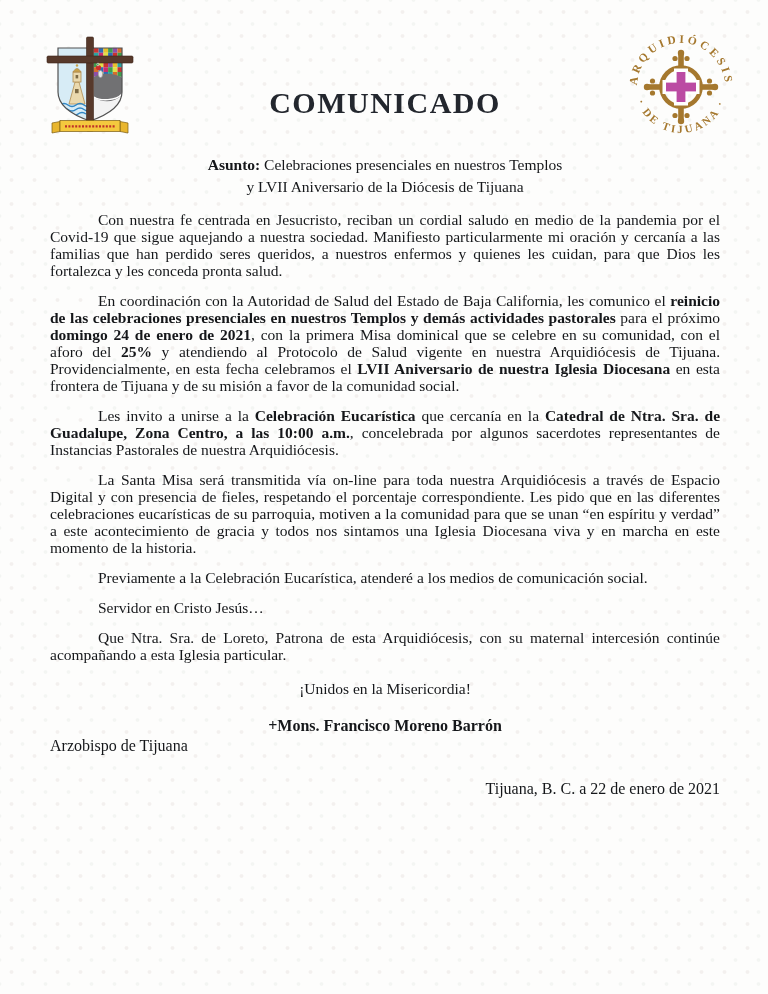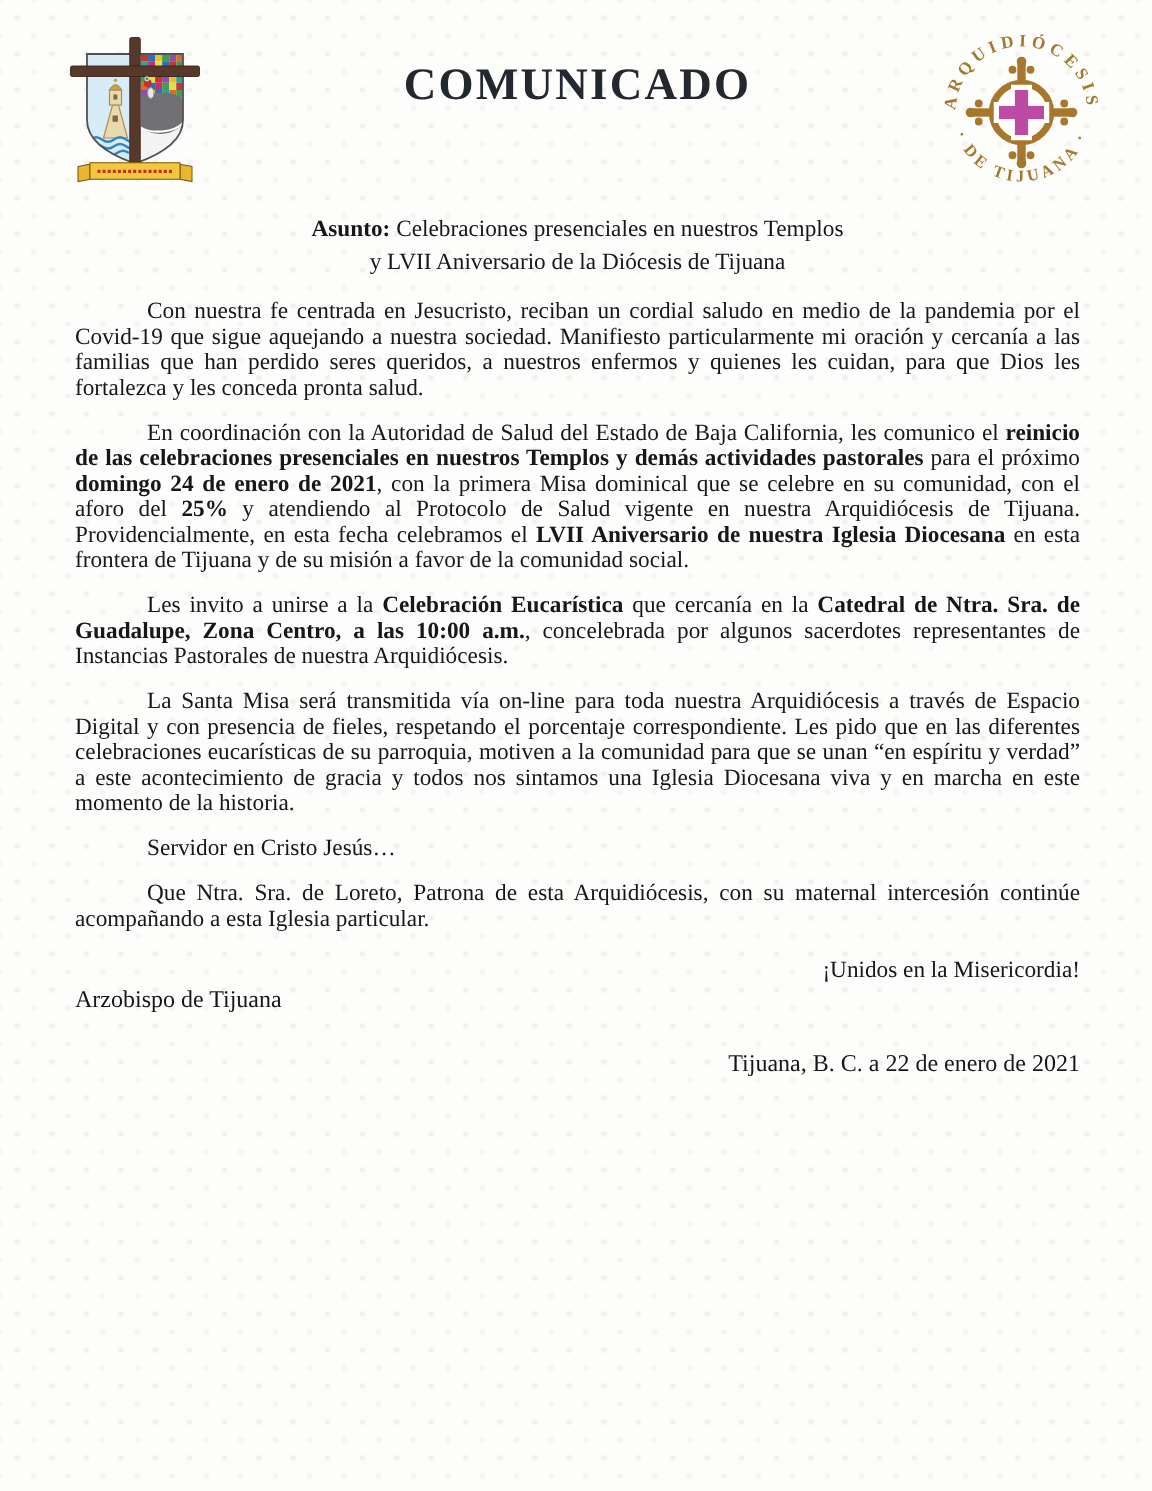--- a/index.html
+++ b/index.html
@@ -12,37 +12,37 @@
       radial-gradient(rgba(205,190,183,.20) 1.2px, rgba(0,0,0,0) 2.4px),
       radial-gradient(rgba(185,200,188,.14) 1.2px, rgba(0,0,0,0) 2.4px);
     background-size:23px 24px,23px 24px;
     background-position:0 0,11px 12px;
   }
   .page{padding:0 48px 0 50px;}
   .header{position:relative;height:134px;}
   .escudo{position:absolute;left:-10px;top:22px;}
   .seal{position:absolute;right:-18px;top:18px;}
   .doc-title{
-    text-align:center;padding-top:40px;margin:0;
+    text-align:center;padding-top:74px;margin:12px;
     font-size:30px;font-weight:bold;letter-spacing:1.5px;color:#23272e;
   }
   .subject{margin-top:8px;text-align:center;font-size:15.5px;line-height:22px;}
   .subject b{font-weight:bold;}
   p{margin:0;}
   .addressee{
     margin-top:22px;font-weight:bold;text-align:justify;
     font-size:15.8px;line-height:23px;word-spacing:1.5px;
   }
   .body-p{
     margin-top:13px;text-align:justify;text-indent:48px;
     font-size:15.5px;line-height:17px;
   }
   .body-p b, .addressee b{font-weight:bold;}
   .single{text-align:left;}
-  .motto{margin-top:17px;text-align:right;font-size:15.5px;}
+  .motto{margin-top:17px;text-align:center;font-size:15.5px;}
   .sig-name{margin-top:19px;text-align:center;font-size:16px;font-weight:bold;}
   .sig-title{text-align:left;font-size:16px;line-height:21px;}
   .date-line{margin-top:24px;text-align:right;font-size:16px;}
   .seal-text{font-family:"Liberation Serif","DejaVu Serif",serif;font-weight:bold;}
 </style>
 </head>
 <body>
 
 <div class="page">
 
@@ -182,20 +182,22 @@
 
   <div class="subject">
     <div><b>Asunto:</b><span> Celebraciones presenciales en nuestros Templos</span></div>
     <div>y LVII Aniversario de la Diócesis de Tijuana</div>
   </div>
 
   <p class="body-p"><span>Con nuestra fe centrada en Jesucristo, reciban un cordial saludo en medio de la pandemia por el Covid-19 que sigue aquejando a nuestra sociedad. Manifiesto particularmente mi oración y cercanía a las familias que han perdido seres queridos, a nuestros enfermos y quienes les cuidan, para que Dios les fortalezca y les conceda pronta salud.</span></p>
   <p class="body-p"><span>En coordinación con la Autoridad de Salud del Estado de Baja California, les comunico el </span><b>reinicio de las celebraciones presenciales en nuestros Templos y demás actividades pastorales</b><span> para el próximo </span><b>domingo 24 de enero de 2021</b><span>, con la primera Misa dominical que se celebre en su comunidad, con el aforo del </span><b>25%</b><span> y atendiendo al Protocolo de Salud vigente en nuestra Arquidiócesis de Tijuana. Providencialmente, en esta fecha celebramos el </span><b>LVII Aniversario de nuestra Iglesia Diocesana</b><span> en esta frontera de Tijuana y de su misión a favor de la comunidad social.</span></p>
   <p class="body-p"><span>Les invito a unirse a la </span><b>Celebración Eucarística</b><span> que cercanía en la </span><b>Catedral de Ntra. Sra. de Guadalupe, Zona Centro, a las 10:00 a.m.</b><span>, concelebrada por algunos sacerdotes representantes de Instancias Pastorales de nuestra Arquidiócesis.</span></p>
   <p class="body-p"><span>La Santa Misa será transmitida vía on-line para toda nuestra Arquidiócesis a través de Espacio Digital y con presencia de fieles, respetando el porcentaje correspondiente. Les pido que en las diferentes celebraciones eucarísticas de su parroquia, motiven a la comunidad para que se unan “en espíritu y verdad” a este acontecimiento de gracia y todos nos sintamos una Iglesia Diocesana viva y en marcha en este momento de la historia.</span></p>
+  <p class="body-p single"><span>Previamente a la Celebración Eucarística, atenderé a los medios de comunicación social.</span></p>
   <p class="body-p single"><span>Servidor en Cristo Jesús…</span></p>
   <p class="body-p"><span>Que Ntra. Sra. de Loreto, Patrona de esta Arquidiócesis, con su maternal intercesión continúe acompañando a esta Iglesia particular.</span></p>
 
   <p class="motto">¡Unidos en la Misericordia!</p>
+  <p class="sig-name">+Mons. Francisco Moreno Barrón</p>
   <p class="sig-title">Arzobispo de Tijuana</p>
   <p class="date-line">Tijuana, B. C. a 22 de enero de 2021</p>
 
 </div>
 
 </body></html>

